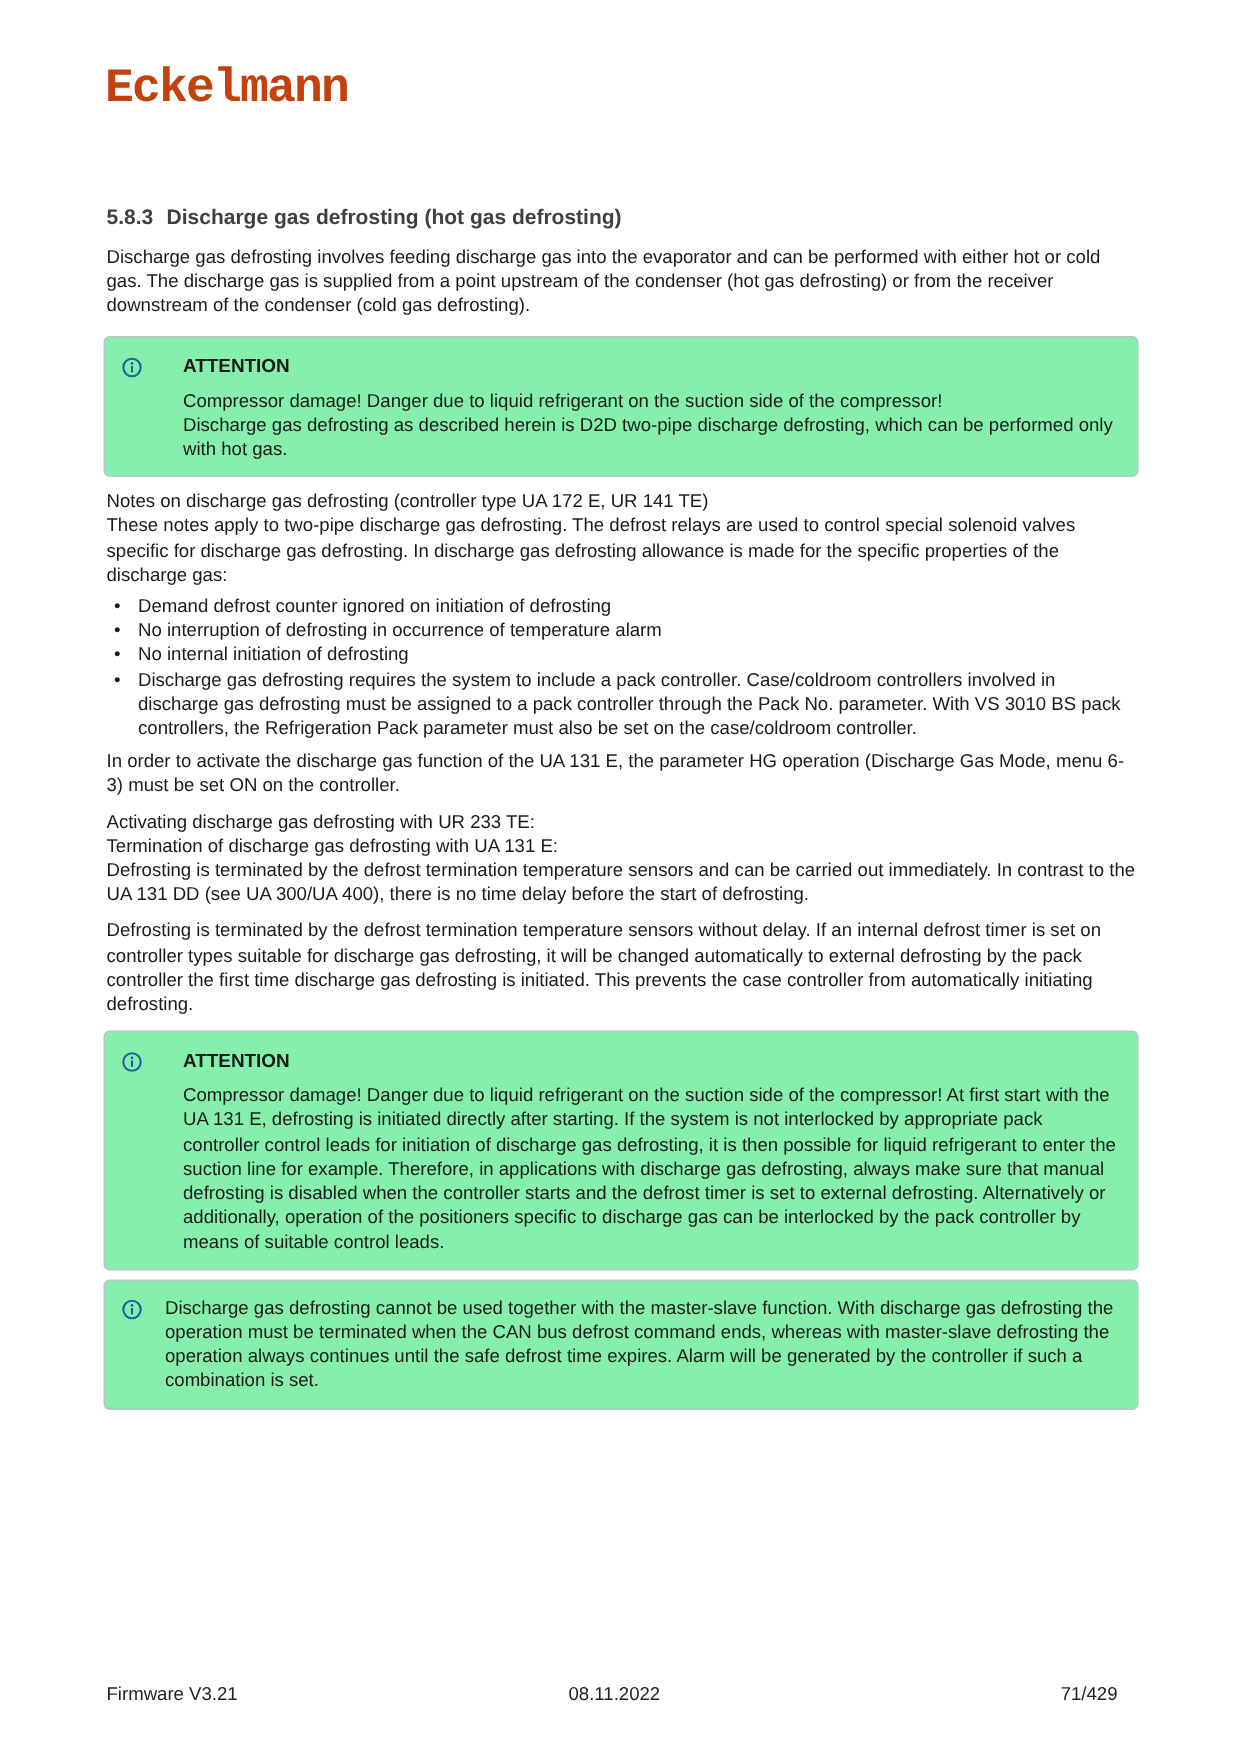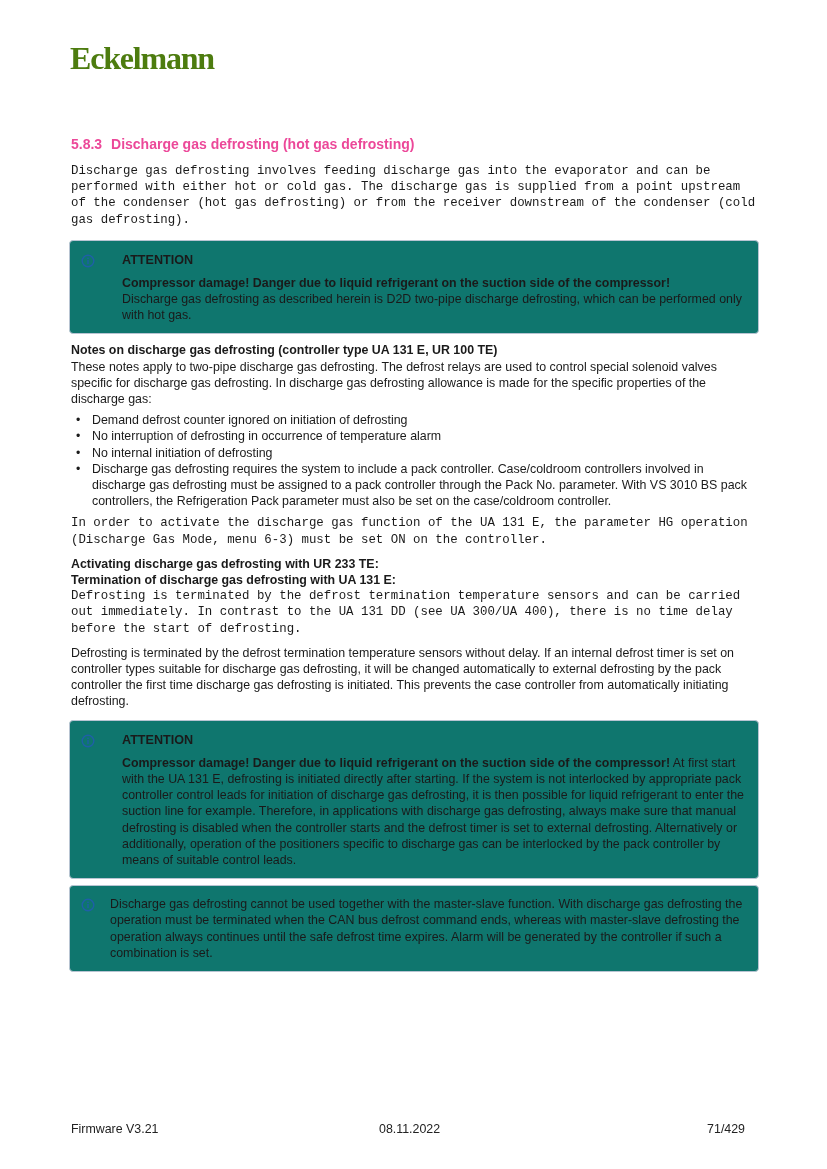--- a/index.html
+++ b/index.html
@@ -2,31 +2,31 @@
 <html><head>
 <meta charset="utf-8">
 <style>
   html, body { margin:0; padding:0; }
   body {
     width:827px; height:1169px; background:#ffffff; position:relative;
     font-family:"Liberation Sans", sans-serif; color:#1a1a1a; overflow:hidden;
   }
   .logo {
     position:absolute; left:70px; top:40px;
-    font-family:Liberation Serif, serif; font-weight:bold;
-    font-size:32px; color:#4d7c0f; letter-spacing:-1.2px;
+    font-family:Liberation Mono, monospace; font-weight:bold;
+    font-size:32px; color:#c2410c; letter-spacing:-1.2px;
   }
   .content { position:absolute; left:71px; top:136px; width:686px; }
-  .h3 { font-size:14px; font-weight:bold; margin:0 0 11px 0; color:#ec4899; }
+  .h3 { font-size:14px; font-weight:bold; margin:0 0 11px 0; color:#404040; }
   .h3 .num { margin-right:5px; }
   p { margin:0; font-size:12.4px; line-height:16.2px; }
-  .gap { margin-bottom:8px;font-family:Liberation Mono, monospace; }
-  .bold { font-weight:bold; }
+  .gap { margin-bottom:8px; }
+  .bold { font-weight:normal; }
   .box {
-    border:1px solid #b8c4d2; border-radius:4px; background:#0f766e;
+    border:1px solid #b8c4d2; border-radius:4px; background:#86efac;
     padding:10px 12px 10px 12px; position:relative; margin:0 -2px;
   }
   .box .icon {
     position:absolute; left:11px; top:13px; width:14px; height:14px;
   }
   .box .title { font-size:12.6px; font-weight:bold; margin:2px 0 8px 40px; }
   .box .body { margin-left:40px; font-size:12.4px; line-height:16.2px; }
   ul { margin:5px 0 6px 0; padding:0; list-style:none; }
   li { font-size:12.4px; line-height:16.2px; position:relative; padding-left:21px; }
   li::before { content:"•"; position:absolute; left:5px; top:0; }
@@ -55,21 +55,21 @@
       <circle cx="7" cy="4.3" r="0.9" fill="#1f5fa8"></circle>
       <rect x="6.3" y="6" width="1.4" height="4.2" fill="#1f5fa8"></rect>
     </svg>
     <div class="title">ATTENTION</div>
     <div class="body">
       <div class="bold">Compressor damage! Danger due to liquid refrigerant on the suction side of the compressor!</div>
       <div>Discharge gas defrosting as described herein is D2D two-pipe discharge defrosting, which can be performed only with hot gas.</div>
     </div>
   </div>
 
-  <p class="bold">Notes on discharge gas defrosting (controller type UA 131 E, UR 100 TE)</p>
+  <p class="bold">Notes on discharge gas defrosting (controller type UA 172 E, UR 141 TE)</p>
   <p>These notes apply to two-pipe discharge gas defrosting. The defrost relays are used to control special solenoid valves specific for discharge gas defrosting. In discharge gas defrosting allowance is made for the specific properties of the discharge gas:</p>
   <ul>
     <li>Demand defrost counter ignored on initiation of defrosting</li>
     <li>No interruption of defrosting in occurrence of temperature alarm</li>
     <li>No internal initiation of defrosting</li>
     <li>Discharge gas defrosting requires the system to include a pack controller. Case/coldroom controllers involved in discharge gas defrosting must be assigned to a pack controller through the Pack No. parameter. With VS 3010 BS pack controllers, the Refrigeration Pack parameter must also be set on the case/coldroom controller.</li>
   </ul>
 
   <p class="gap">In order to activate the discharge gas function of the UA 131 E, the parameter HG operation (Discharge Gas Mode, menu 6-3) must be set ON on the controller.</p>
 

